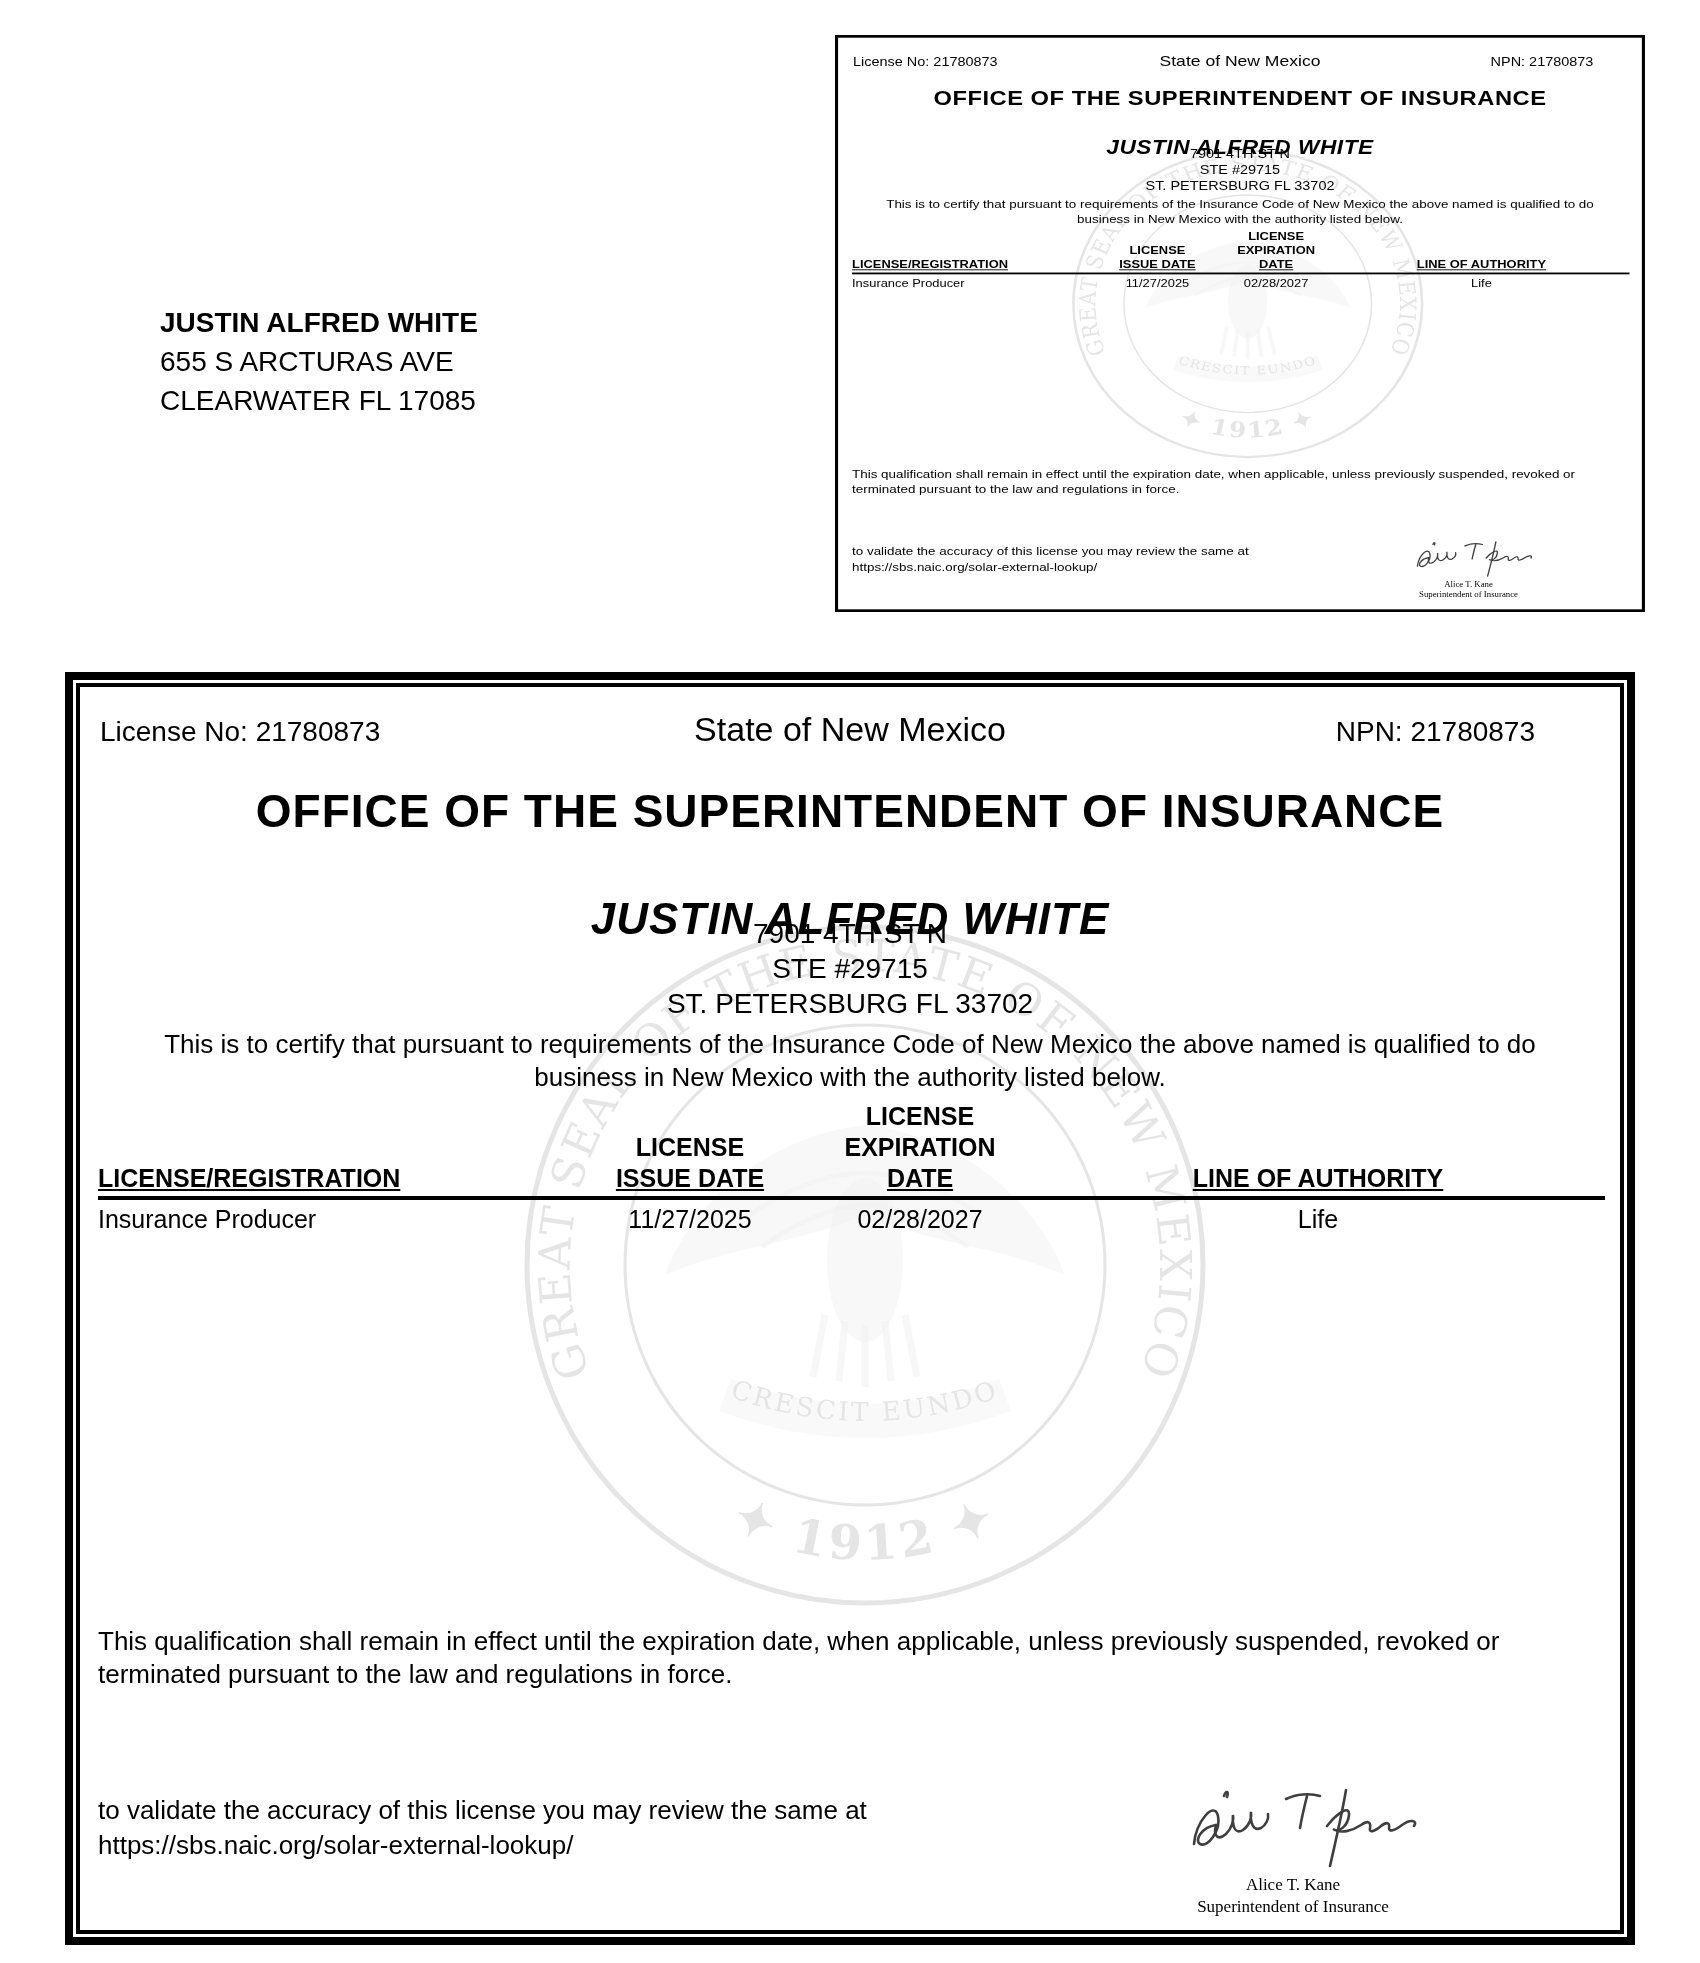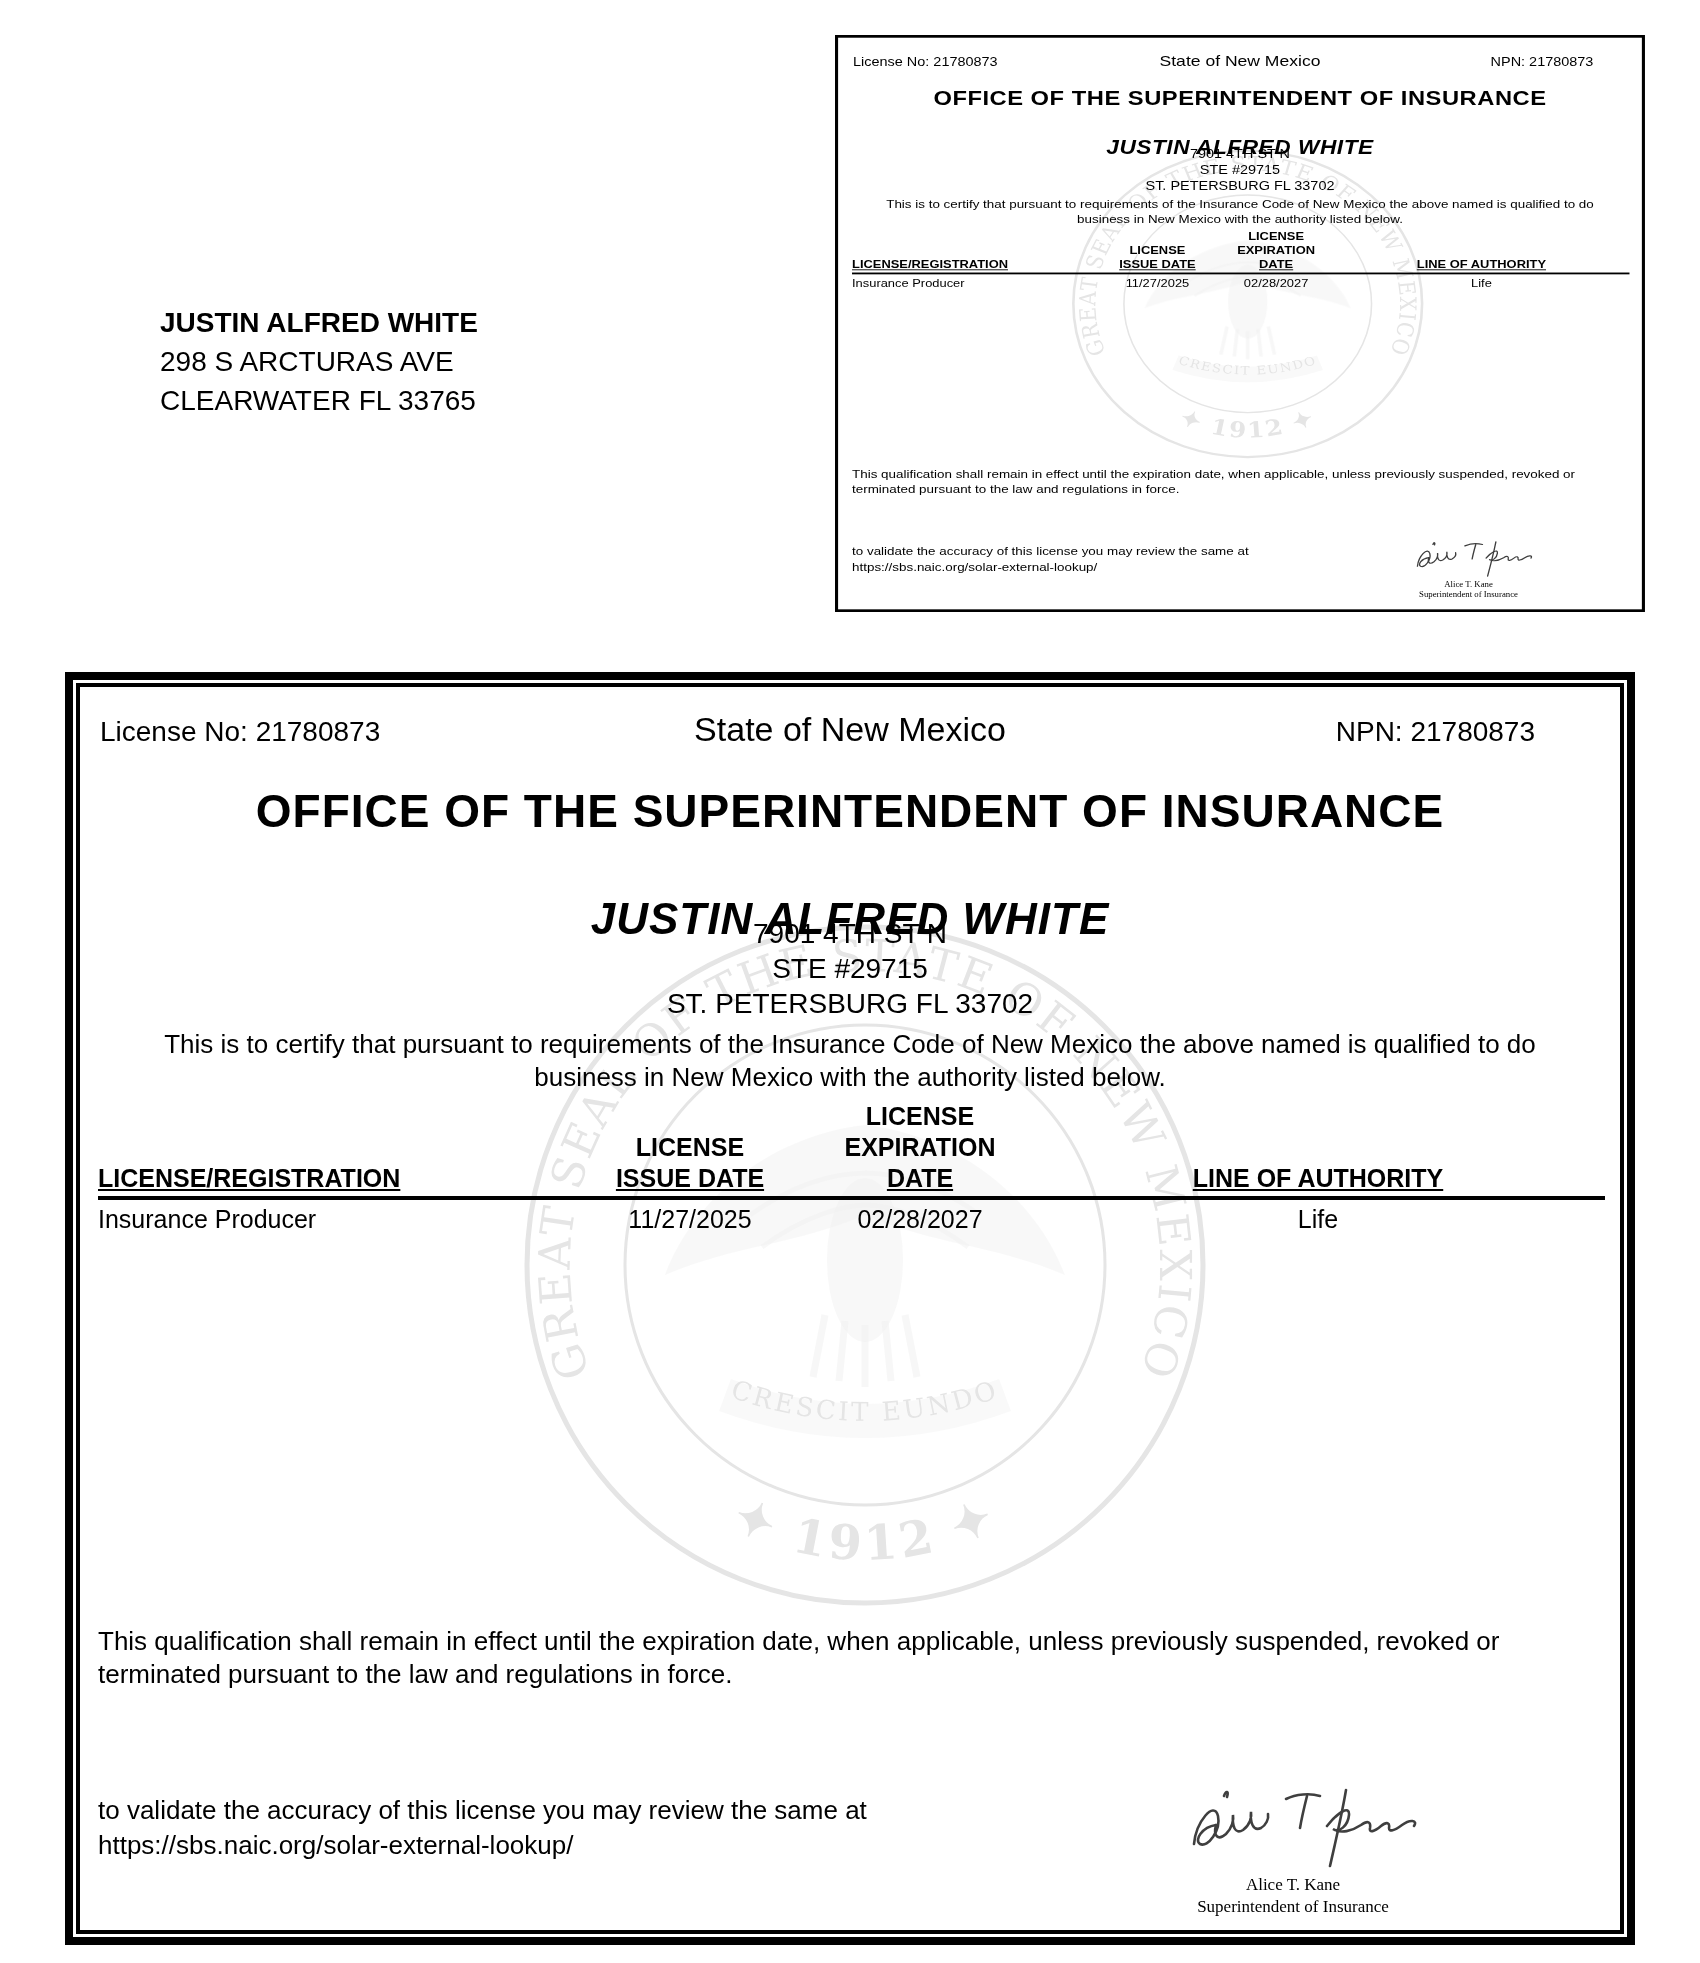--- a/index.html
+++ b/index.html
@@ -82,22 +82,22 @@
         <path d="M147,56 C158,42 170,35 169,45 C168,56 159,63 153,59 C161,64 172,61 181,55 C188,50 191,52 190,58 C189,63 194,62 201,56 C207,51 210,53 209,58 C209,62 214,61 222,55 C230,49 238,50 234,56"></path>
       </g>
     </symbol>
   </defs>
 </svg>
 
 <div class="page">
 
   <div class="addr-block">
     <div class="nm">JUSTIN ALFRED WHITE</div>
-    <div>298 S ARCTURAS AVE</div>
-    <div>CLEARWATER FL 33765</div>
+    <div>655 S ARCTURAS AVE</div>
+    <div>CLEARWATER FL 17085</div>
   </div>
 
   <div class="full">
     <div class="cert">
 
       <svg class="seal-svg" style="left:450px;top:243px" width="700" height="700">
           <use href="#nm-seal"></use>
         </svg>
 
       <div class="outer-border"></div>

